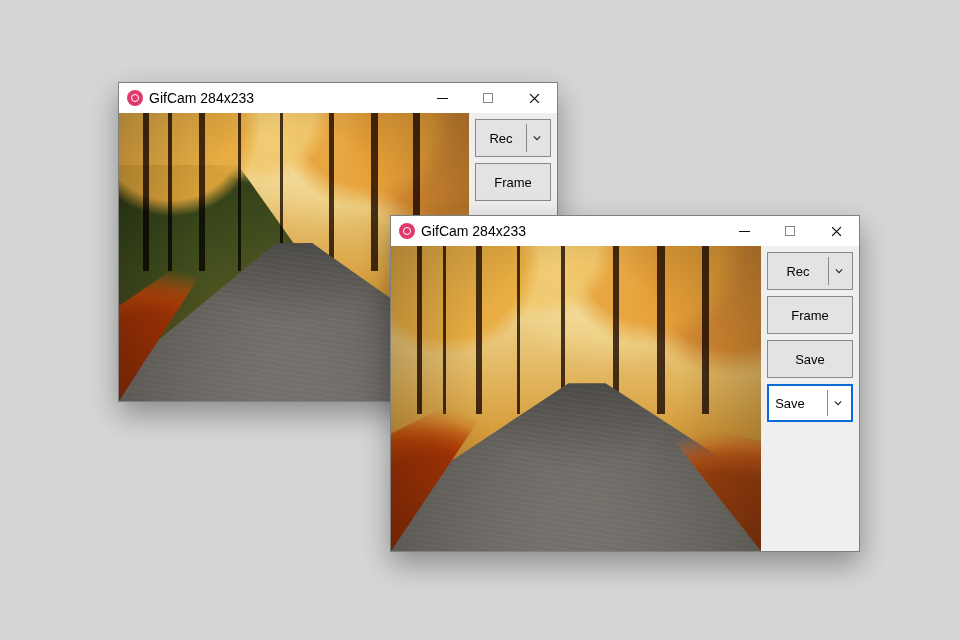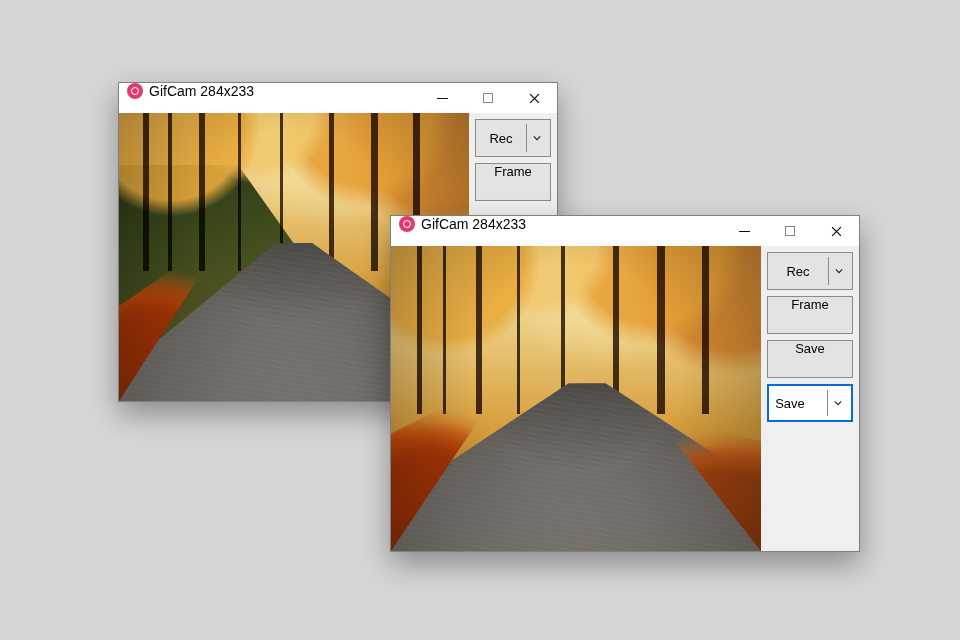--- a/index.html
+++ b/index.html
@@ -14,21 +14,21 @@
   }
   .window {
     position:absolute;
     background:#fff;
     border:1px solid #7f7f7f;
     box-shadow:0 12px 28px rgba(0,0,0,.35);
   }
   .titlebar {
     height:30px;
     display:flex;
-    align-items:flex-start;
+    align-items:center;
     background:#fff;
   }
   .app-icon {
     width:16px; height:16px;
     margin:0 6px 0 8px;
     border-radius:50%;
     background:#e03a6d;
     position:relative;
     flex:0 0 auto;
   }
@@ -70,20 +70,21 @@
     display:flex;
     flex-direction:column;
     gap:6px;
     flex:0 0 auto;
   }
   .btn {
     height:38px;
     background:#e3e3e3;
     border:1px solid #8a8a8a;
     display:flex;
+    align-items:center;
     justify-content:center;
     color:#000;
     font-size:13px;
     user-select:none;
     position:relative;
   }
   .btn.split { padding:0; }
   .btn.split .label{
     flex:1 1 auto;
     display:flex; align-items:center; justify-content:center;

